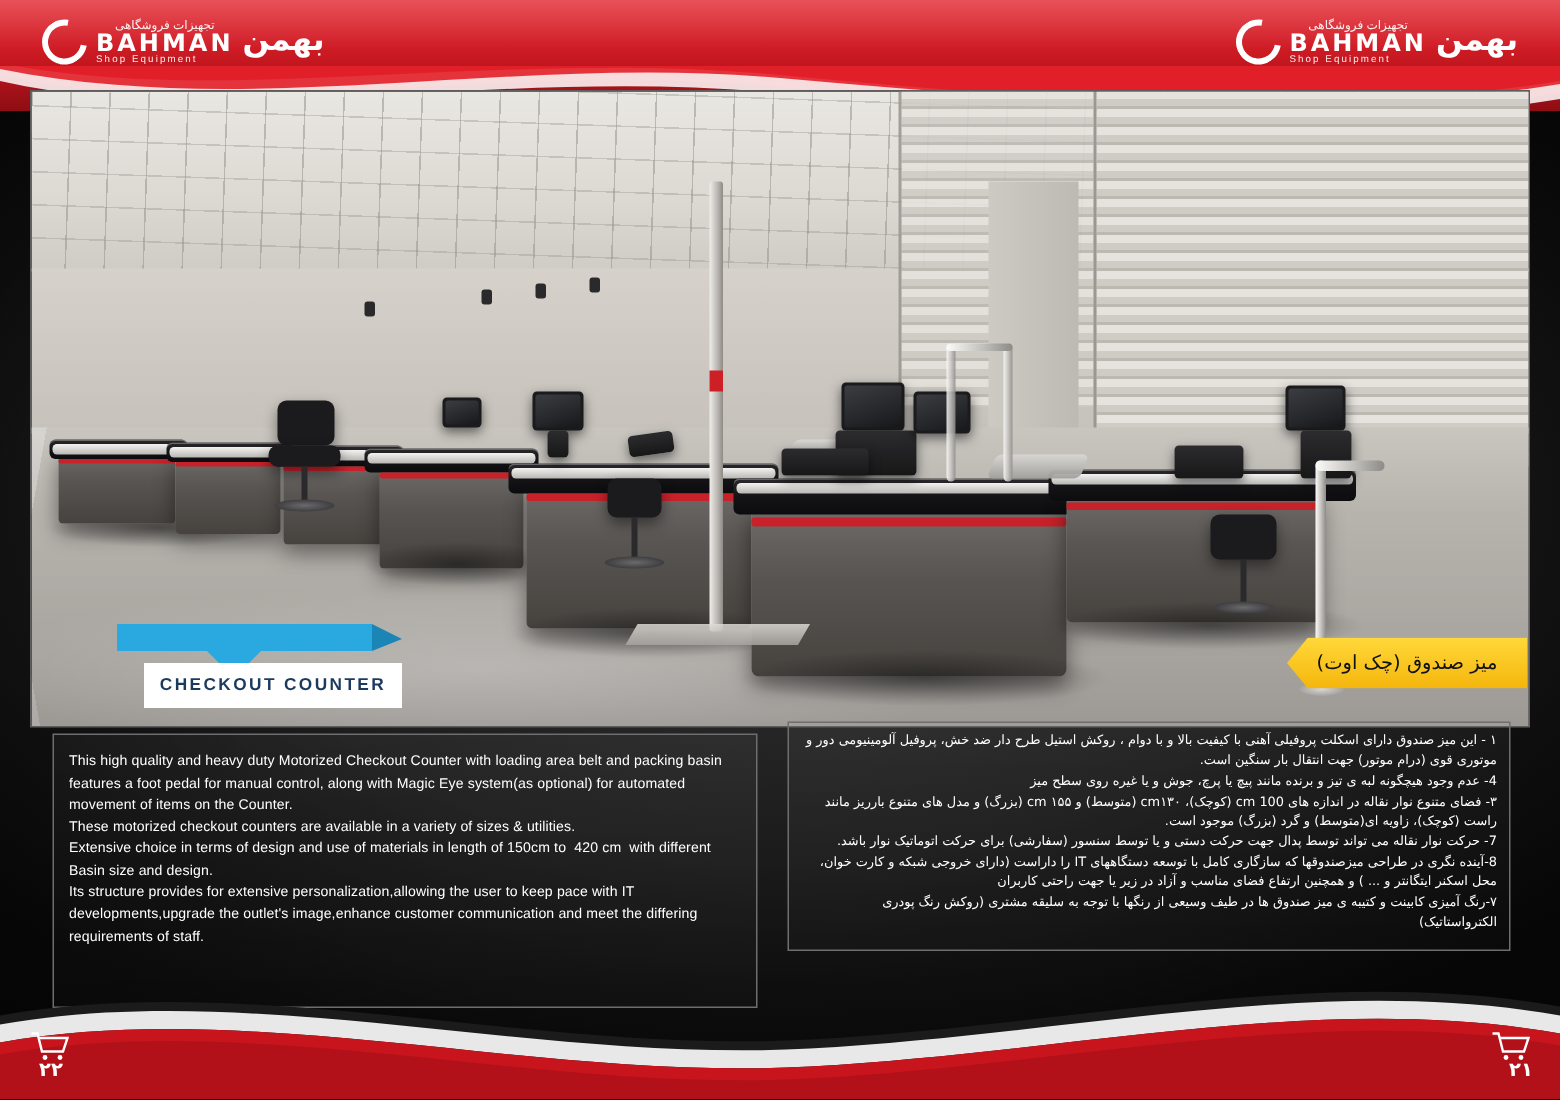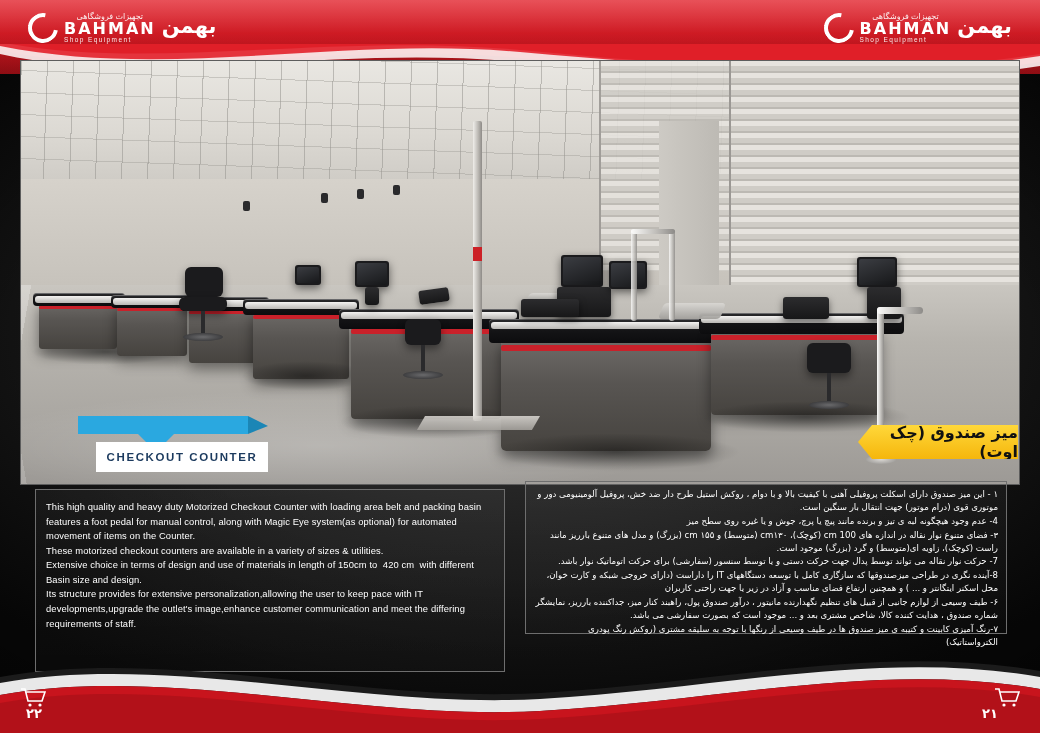--- a/index.html
+++ b/index.html
@@ -202,21 +202,21 @@
 
   
   .tag {
     position: absolute; right: 22px; top: 425px; width: 160px; height: 34px;
   }
   .tag-body {
     position: absolute; inset: 0;
     background: linear-gradient(180deg, #ffd83a 0%, #f5b60c 100%);
     clip-path: polygon(14px 0, 100% 0, 100% 100%, 14px 100%, 0 50%);
     display: flex; align-items: center; justify-content: center;
-    color: #111; font-size: 16px; font-weight: bold; direction: rtl;
+    color: #111; font-size: 13px; font-weight: normal; direction: rtl;
     font-family: "DejaVu Sans", sans-serif;
   }
 
   
   .panel {
     position: absolute;
     border: 1px solid #6e6e6e;
     background: linear-gradient(180deg, rgba(255,255,255,0.045), rgba(255,255,255,0.015));
   }
   .panel-en {
@@ -243,21 +243,21 @@
     position: absolute; bottom: 20px; left: 0; width: 1040px;
     text-align: center; color: #ffffff; font-size: 14px; font-weight: bold;
     direction: rtl; letter-spacing: 2px; font-family: "DejaVu Sans", sans-serif;
   }
   .pagenum {
     position: absolute; bottom: 12px; color: #ffffff; font-size: 13px;
     direction: rtl; font-family: "DejaVu Sans", sans-serif; font-weight: bold;
     text-align: center; width: 40px;
   }
   .pagenum.left { left: 14px; }
-  .pagenum.right { right: 30px; }
+  .pagenum.right { right: 6px; }
   .cart-icon { position: absolute; bottom: 26px; width: 26px; height: 20px; }
   .cart-icon.left { left: 20px; }
   .cart-icon.right { right: 20px; }
 </style>
 </head>
 <body>
 
 <div id="page">
 
   <div class="bg-base"></div>
@@ -429,21 +429,20 @@
 Its structure provides for extensive personalization,allowing the user to keep pace with IT developments,upgrade the outlet's image,enhance customer communication and meet the differing requirements of staff.</div>
   </div>
 
   <div class="panel panel-fa">
     <div class="fa-list">
       <div class="fa-item">۱ - این میز صندوق دارای اسکلت پروفیلی آهنی با کیفیت بالا و با دوام ، روکش استیل طرح دار ضد خش، پروفیل آلومینیومی دور و موتوری قوی (درام موتور) جهت انتقال بار سنگین است.</div>
       <div class="fa-item">4- عدم وجود هیچگونه لبه ی تیز و برنده مانند پیچ یا پرچ، جوش و یا غیره روی سطح میز</div>
       <div class="fa-item">۳- فضای متنوع نوار نقاله در اندازه های cm 100 (کوچک)، cm۱۳۰ (متوسط) و cm ۱۵۵ (بزرگ) و مدل های متنوع بارریز مانند راست (کوچک)، زاویه ای(متوسط) و گرد (بزرگ) موجود است.</div>
       <div class="fa-item">7- حرکت نوار نقاله می تواند توسط پدال جهت حرکت دستی و یا توسط سنسور (سفارشی) برای حرکت اتوماتیک نوار باشد.</div>
       <div class="fa-item">8-آینده نگری در طراحی میزصندوقها که سازگاری کامل با توسعه دستگاههای IT را داراست (دارای خروجی شبکه و کارت خوان، محل اسکنر ایتگانتر و ... ) و همچنین ارتفاع فضای مناسب و آزاد در زیر یا جهت راحتی کاربران</div>
-      <div class="fa-item">۶- طیف وسیعی از لوازم جانبی از قبیل های تنظیم نگهدارنده مانیتور ، درآور صندوق پول، راهبند کنار میز، جداکننده بارریز، نمایشگر شماره صندوق ، هدایت کننده کالا، شاخص مشتری بعد و ...  موجود است که بصورت سفارشی می باشد.</div>
       <div class="fa-item">۷-رنگ آمیزی کابینت و کتیبه ی میز صندوق ها در طیف وسیعی از رنگها با توجه به سلیقه مشتری (روکش رنگ پودری الکترواستاتیک)</div>
     </div>
   </div>
 
   <svg class="footer-wave" viewBox="0 0 1040 96" preserveAspectRatio="none">
     <path d="M0,40 C170,10 360,66 540,56 C720,46 880,6 1040,34 L1040,96 L0,96 Z" fill="#1b1b1b"></path>
     <path d="M0,46 C170,16 360,72 540,62 C720,52 880,12 1040,40 L1040,52 C880,24 720,64 540,74 C360,84 170,28 0,58 Z" fill="#ffffff" opacity="0.9"></path>
     <path d="M0,58 C170,28 360,84 540,74 C720,64 880,24 1040,52 L1040,96 L0,96 Z" fill="#c8141d"></path>
     <path d="M0,66 C170,36 360,92 540,82 C720,72 880,32 1040,60 L1040,96 L0,96 Z" fill="#a10f16" opacity="0.55"></path>
   </svg>

